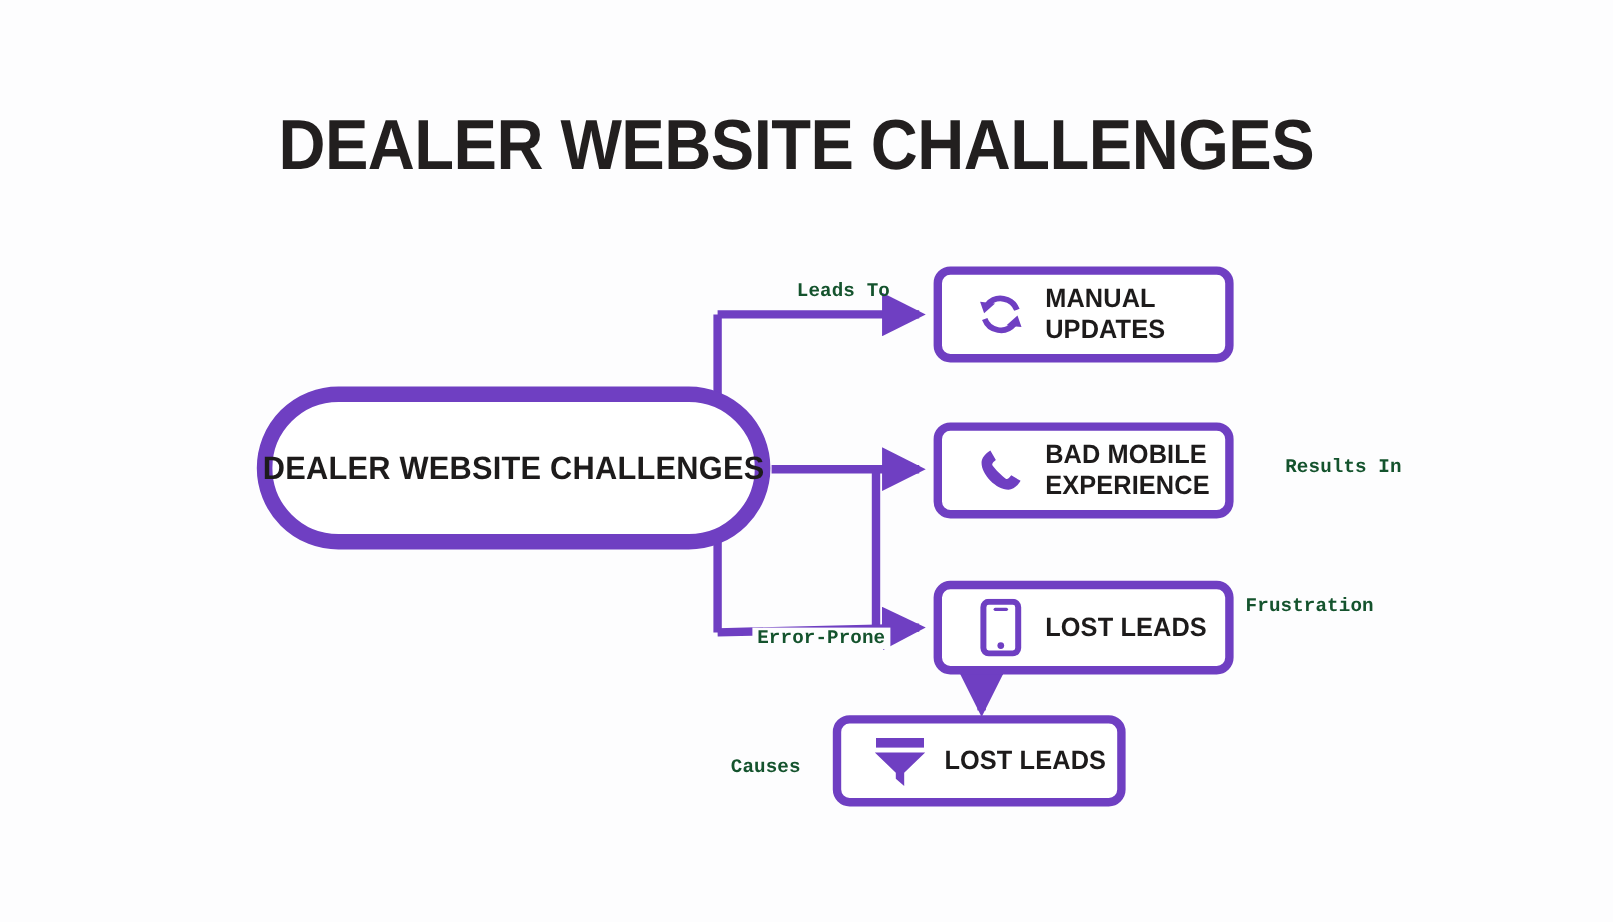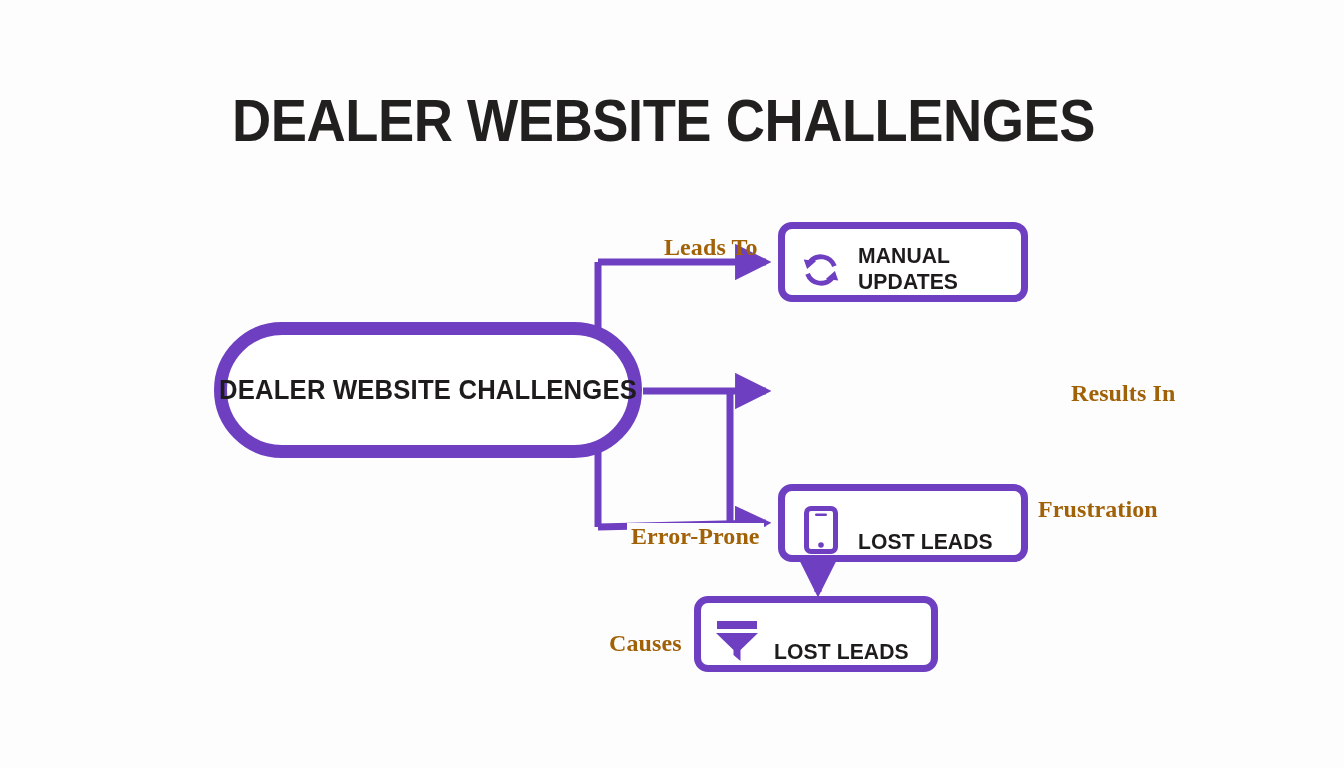--- a/index.html
+++ b/index.html
@@ -76,22 +76,22 @@
   }
 
   
   .node-box {
     position: absolute;
     box-sizing: border-box;
     border: 7px solid #6f3fc2;
     border-radius: 14px;
     background: #ffffff;
     display: flex;
-    align-items: flex-end;
-    padding-left: 11px;
+    align-items: center;
+    padding-left: 24px;
   }
   .node-icon {
     width: 50px;
     height: 50px;
     flex: 0 0 50px;
     display: flex;
     align-items: center;
     justify-content: center;
     margin-right: 12px;
   }
@@ -109,25 +109,25 @@
   }
 
   #box-manual-updates { left: 778px; top: 222px;  width: 250px; height: 80px; }
   #box-bad-mobile     { left: 778px; top: 352px;  width: 250px; height: 80px; }
   #box-lost-leads     { left: 778px; top: 484px;  width: 250px; height: 78px; }
   #box-lost-leads-2   { left: 694px; top: 596px;  width: 244px; height: 76px; }
 
   
   .edge-label {
     position: absolute;
-    font-size: 24px;
-    font-weight: 700;
-    color: #a16207;
+    font-size: 16px;
+    font-weight: 700;
+    color: #14532d;
     letter-spacing: 0.1px;
-    font-family: Liberation Serif, serif;
+    font-family: Liberation Mono, monospace;
     white-space: nowrap;
   }
   #label-leads-to    { left: 664px;  top: 234px; }
   #label-results-in  { left: 1038px; top: 380px; margin-left: 33px; }
   #label-error-prone { left: 627px;  top: 523px; background: #fdfdfe; padding: 0 4px; text-align: right; }
   #label-frustration { left: 1038px; top: 496px; }
   #label-causes      { left: 609px;  top: 622px; margin-top: 8px; }
 </style>
 </head>
 <body>
@@ -173,20 +173,31 @@
           <path d="M 38 20 A 15 15 0 0 0 12.5 15.5"></path>
           <path d="M 10 28 A 15 15 0 0 0 35.5 32.5"></path>
         </g>
         <path d="M 6 13 L 19 14.5 L 9.5 23 z" fill="#6f3fc2"></path>
         <path d="M 42 35 L 29 33.5 L 38.5 25 z" fill="#6f3fc2"></path>
       </svg>
     </span>
     <span class="node-text">MANUAL UPDATES</span>
   </div>
 
+  <div id="box-bad-mobile" class="node-box">
+    <span class="node-icon">
+      <svg width="44" height="44" viewBox="0 0 48 48">
+        <path d="M 14.5 6 C 10 8.5 6.5 13 6.5 17 C 6.5 28 20 41.5 31 41.5
+                 C 35 41.5 39.5 38 42 33.5 L 33.5 28.5 C 31.5 31 30 32.5 28.5 31.5
+                 C 25 29 19 23 16.5 19.5 C 15.5 18 17 16.5 19.5 14.5 z" fill="#6f3fc2"></path>
+      </svg>
+    </span>
+    <span class="node-text">BAD MOBILE
+EXPERIENCE</span>
+  </div>
 
   <div id="box-lost-leads" class="node-box">
     <span class="node-icon">
       <svg width="40" height="48" viewBox="0 0 34 48">
         <rect x="2.5" y="2.5" width="29" height="43" rx="4.5" ry="4.5" fill="none" stroke="#6f3fc2" stroke-width="5"></rect>
         <rect x="11" y="7.5" width="12" height="2.6" rx="1.3" fill="#6f3fc2"></rect>
         <circle cx="17" cy="39" r="2.8" fill="#6f3fc2"></circle>
       </svg>
     </span>
     <span class="node-text">LOST LEADS</span>

